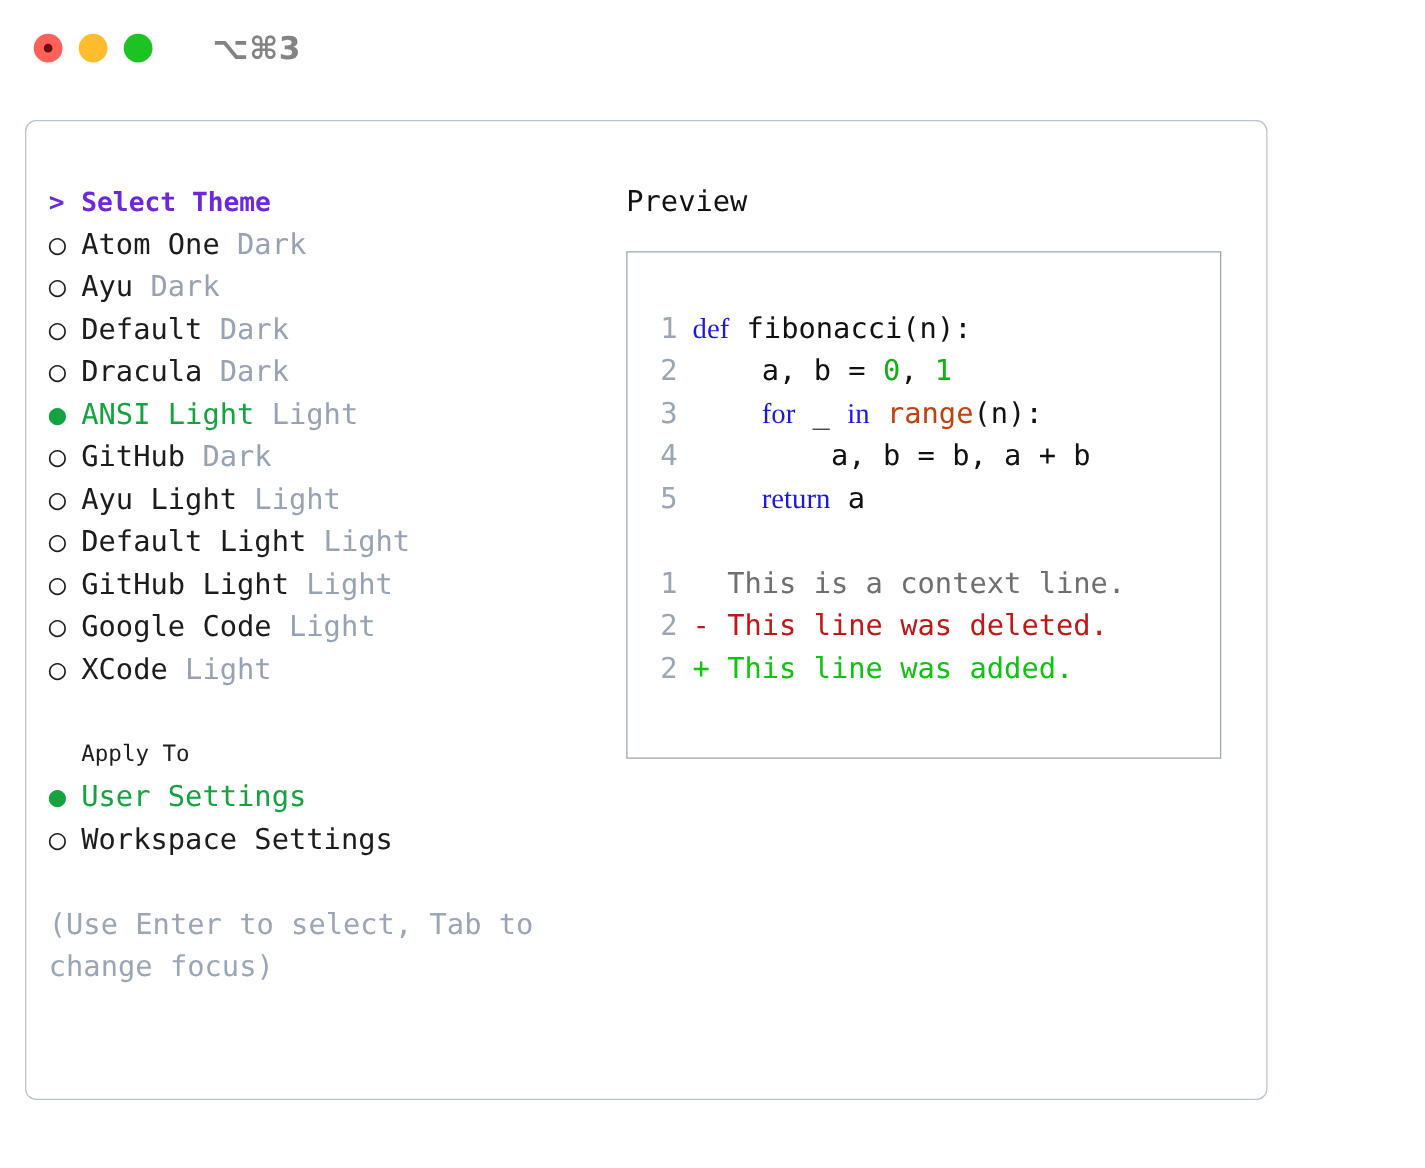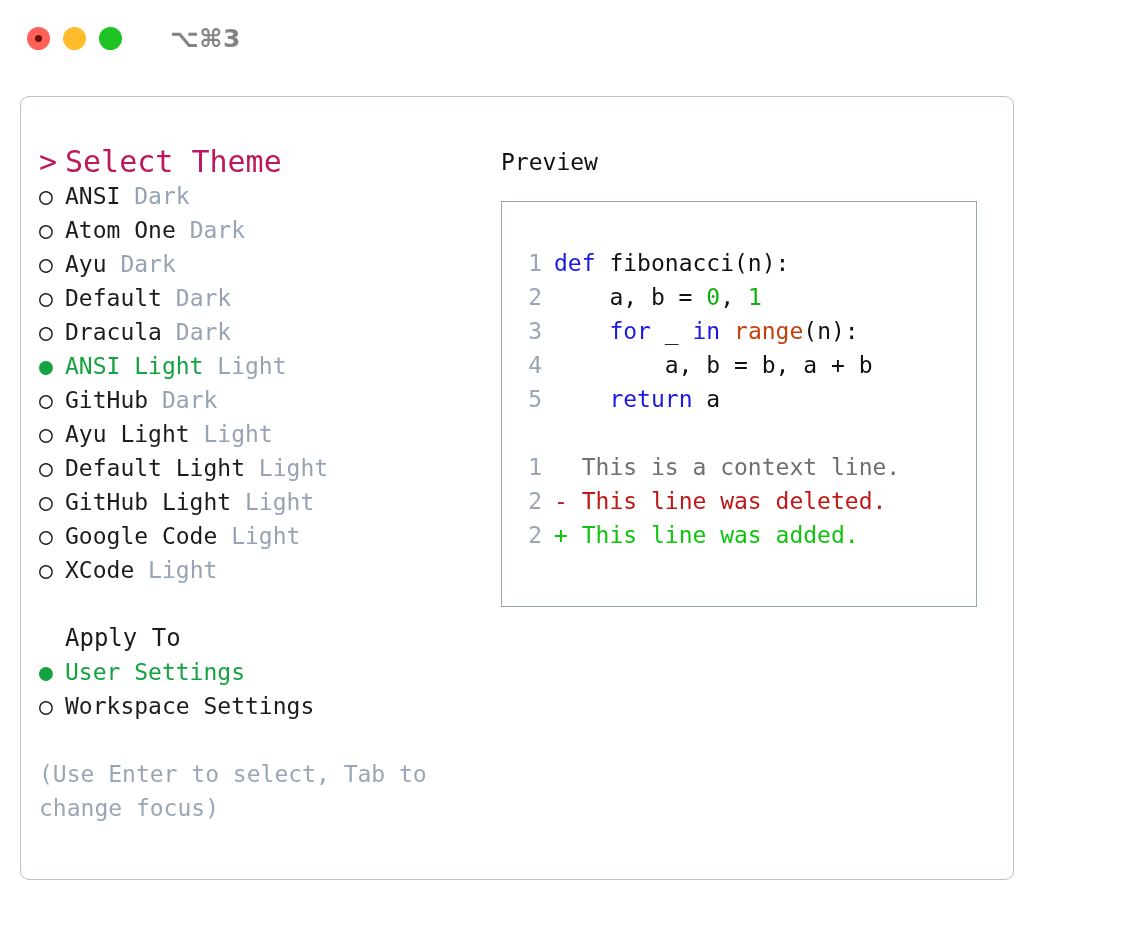--- a/index.html
+++ b/index.html
@@ -84,23 +84,23 @@
 
   .row {
     height: 34px;
     line-height: 34px;
     font-size: 23px;
     white-space: nowrap;
     color: #1c1c1e;
   }
 
   #select-theme-header {
-    font-weight: 400;
-    color: #be185d;
-    font-size: 30px;
+    font-weight: 700;
+    color: #6d28d9;
+    font-size: 21px;
     height: 34px;
     line-height: 34px;
   }
   .caret { display: inline-block; width: 26px; }
 
   .bullet {
     display: inline-block;
     width: 26px;
     color: #1c1c1e;
   }
@@ -108,21 +108,21 @@
 
   .theme-name { color: #1c1c1e; }
   .row.selected .theme-name { color: #15a33f; }
   .theme-kind { color: #97a3b4; }
   .row.selected .theme-kind { color: #97a3b4; }
 
   #apply-block { margin-top: 34px; }
   #apply-to-label {
     height: 34px;
     line-height: 34px;
-    font-size: 24px;
+    font-size: 18px;
     color: #1c1c1e;
     padding-left: 26px;
   }
 
   #hint {
     margin-top: 34px;
     font-size: 23px;
     line-height: 34px;
     color: #9aa6b6;
     width: 412px;
@@ -157,21 +157,21 @@
     padding-left: 18px;
   }
   .code-line.blank { height: 34px; }
   .lineno {
     display: inline-block;
     width: 22px;
     text-align: right;
     color: #9aa6b4;
     margin-right: 12px;
   }
-  .tok-kw  { color: #1a18e0; }
+  .tok-kw  { color: #1a18e0; font-family: Liberation Serif, serif; }
   .tok-fn  { color: #c2410c; }
   .tok-num { color: #0fb10f; }
   .tok-txt { color: #111111; text-align: right; }
   .diff-ctx { color: #6f6f6f; margin-top: 36px; }
   .diff-del { color: #c01717; }
   .diff-add { color: #0ec40e; }
 </style>
 </head>
 <body>
 
@@ -188,21 +188,20 @@
 
   <div id="app-container">
 
     <div id="theme-panel">
 
       <div id="select-theme-header">
         <span class="caret">&gt;</span><span>Select Theme</span>
       </div>
 
       <div id="theme-list">
-          <div class="row"><span class="bullet">○</span><span class="theme-name">ANSI</span><span class="theme-kind"> Dark</span></div>
           <div class="row"><span class="bullet">○</span><span class="theme-name">Atom One</span><span class="theme-kind"> Dark</span></div>
           <div class="row"><span class="bullet">○</span><span class="theme-name">Ayu</span><span class="theme-kind"> Dark</span></div>
           <div class="row"><span class="bullet">○</span><span class="theme-name">Default</span><span class="theme-kind"> Dark</span></div>
           <div class="row"><span class="bullet">○</span><span class="theme-name">Dracula</span><span class="theme-kind"> Dark</span></div>
           <div class="row selected"><span class="bullet on">●</span><span class="theme-name">ANSI Light</span><span class="theme-kind"> Light</span></div>
           <div class="row"><span class="bullet">○</span><span class="theme-name">GitHub</span><span class="theme-kind"> Dark</span></div>
           <div class="row"><span class="bullet">○</span><span class="theme-name">Ayu Light</span><span class="theme-kind"> Light</span></div>
           <div class="row"><span class="bullet">○</span><span class="theme-name">Default Light</span><span class="theme-kind"> Light</span></div>
           <div class="row"><span class="bullet">○</span><span class="theme-name">GitHub Light</span><span class="theme-kind"> Light</span></div>
           <div class="row"><span class="bullet">○</span><span class="theme-name">Google Code</span><span class="theme-kind"> Light</span></div>

